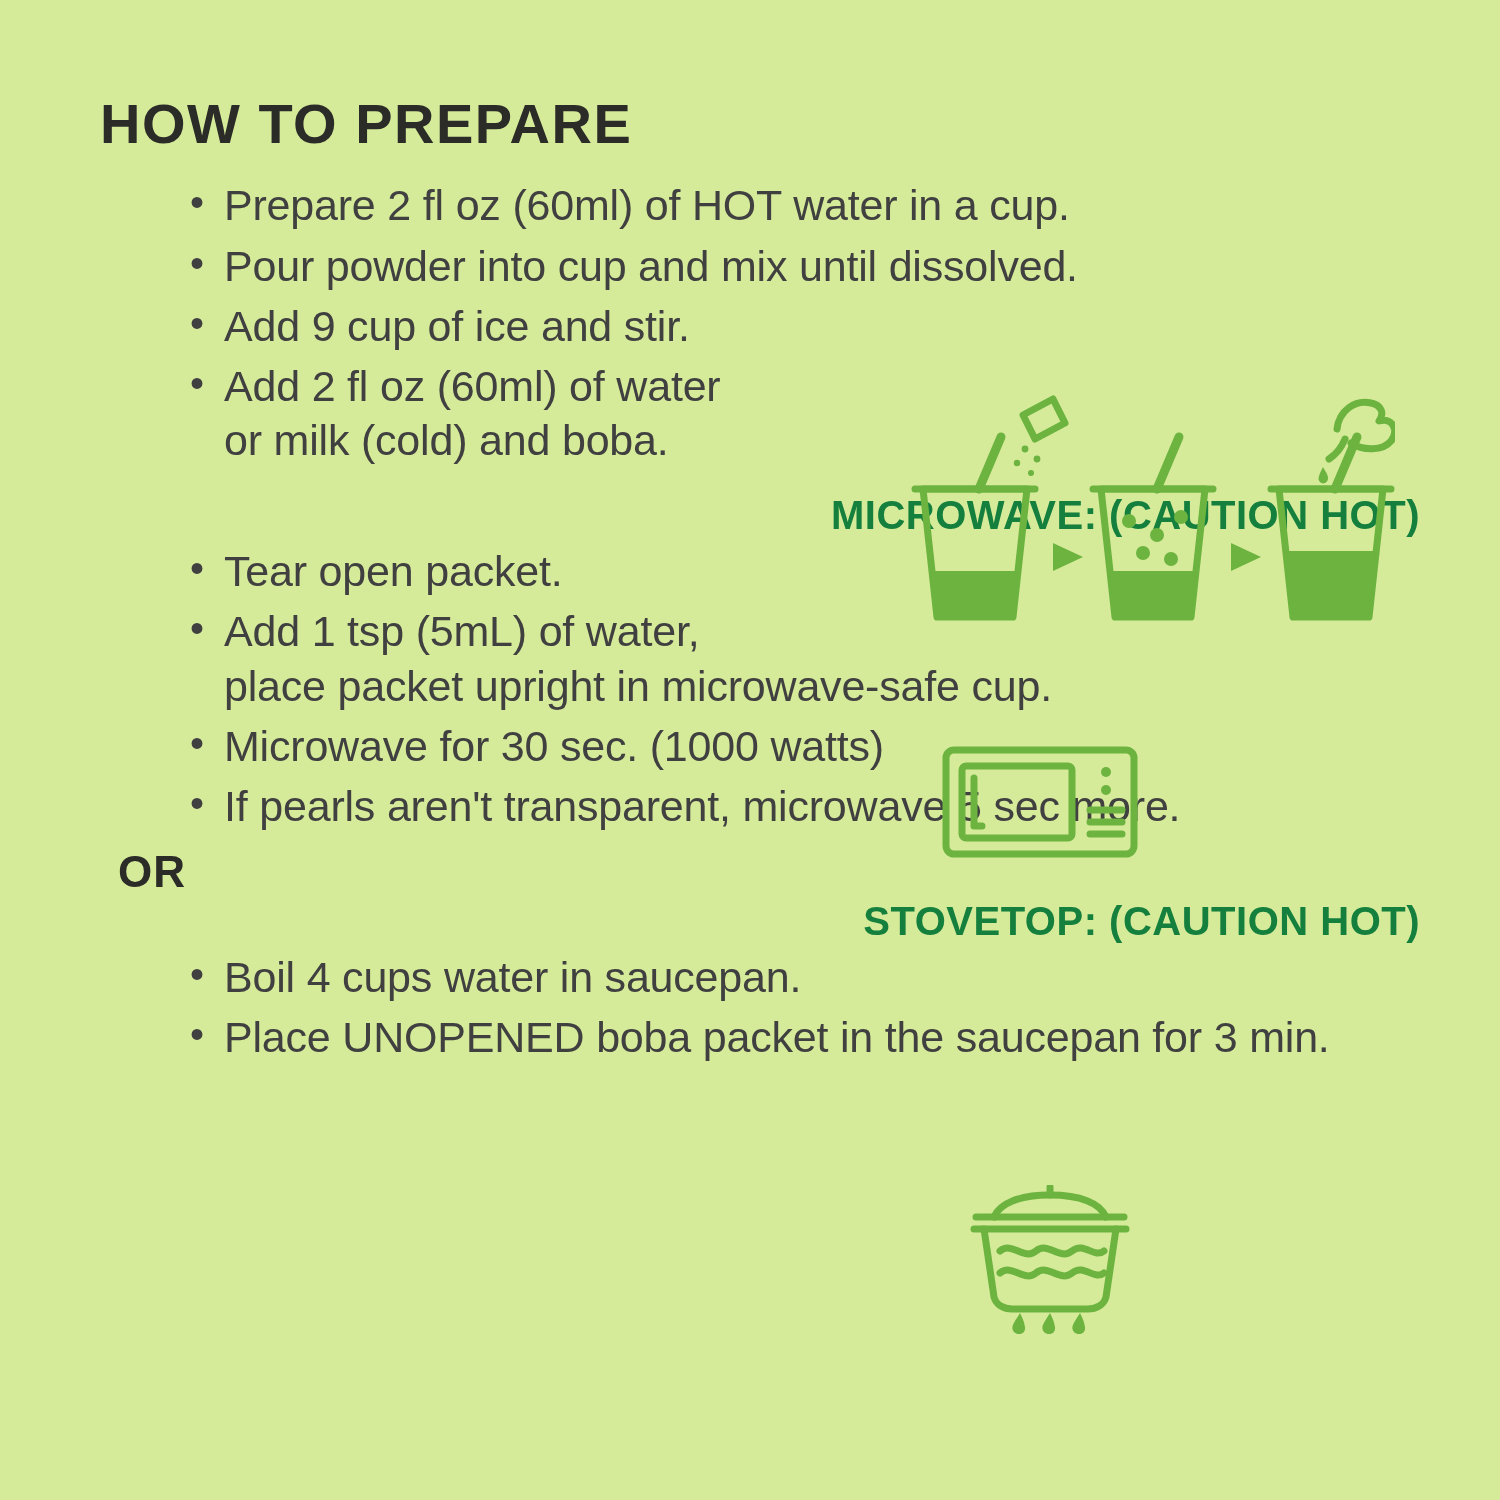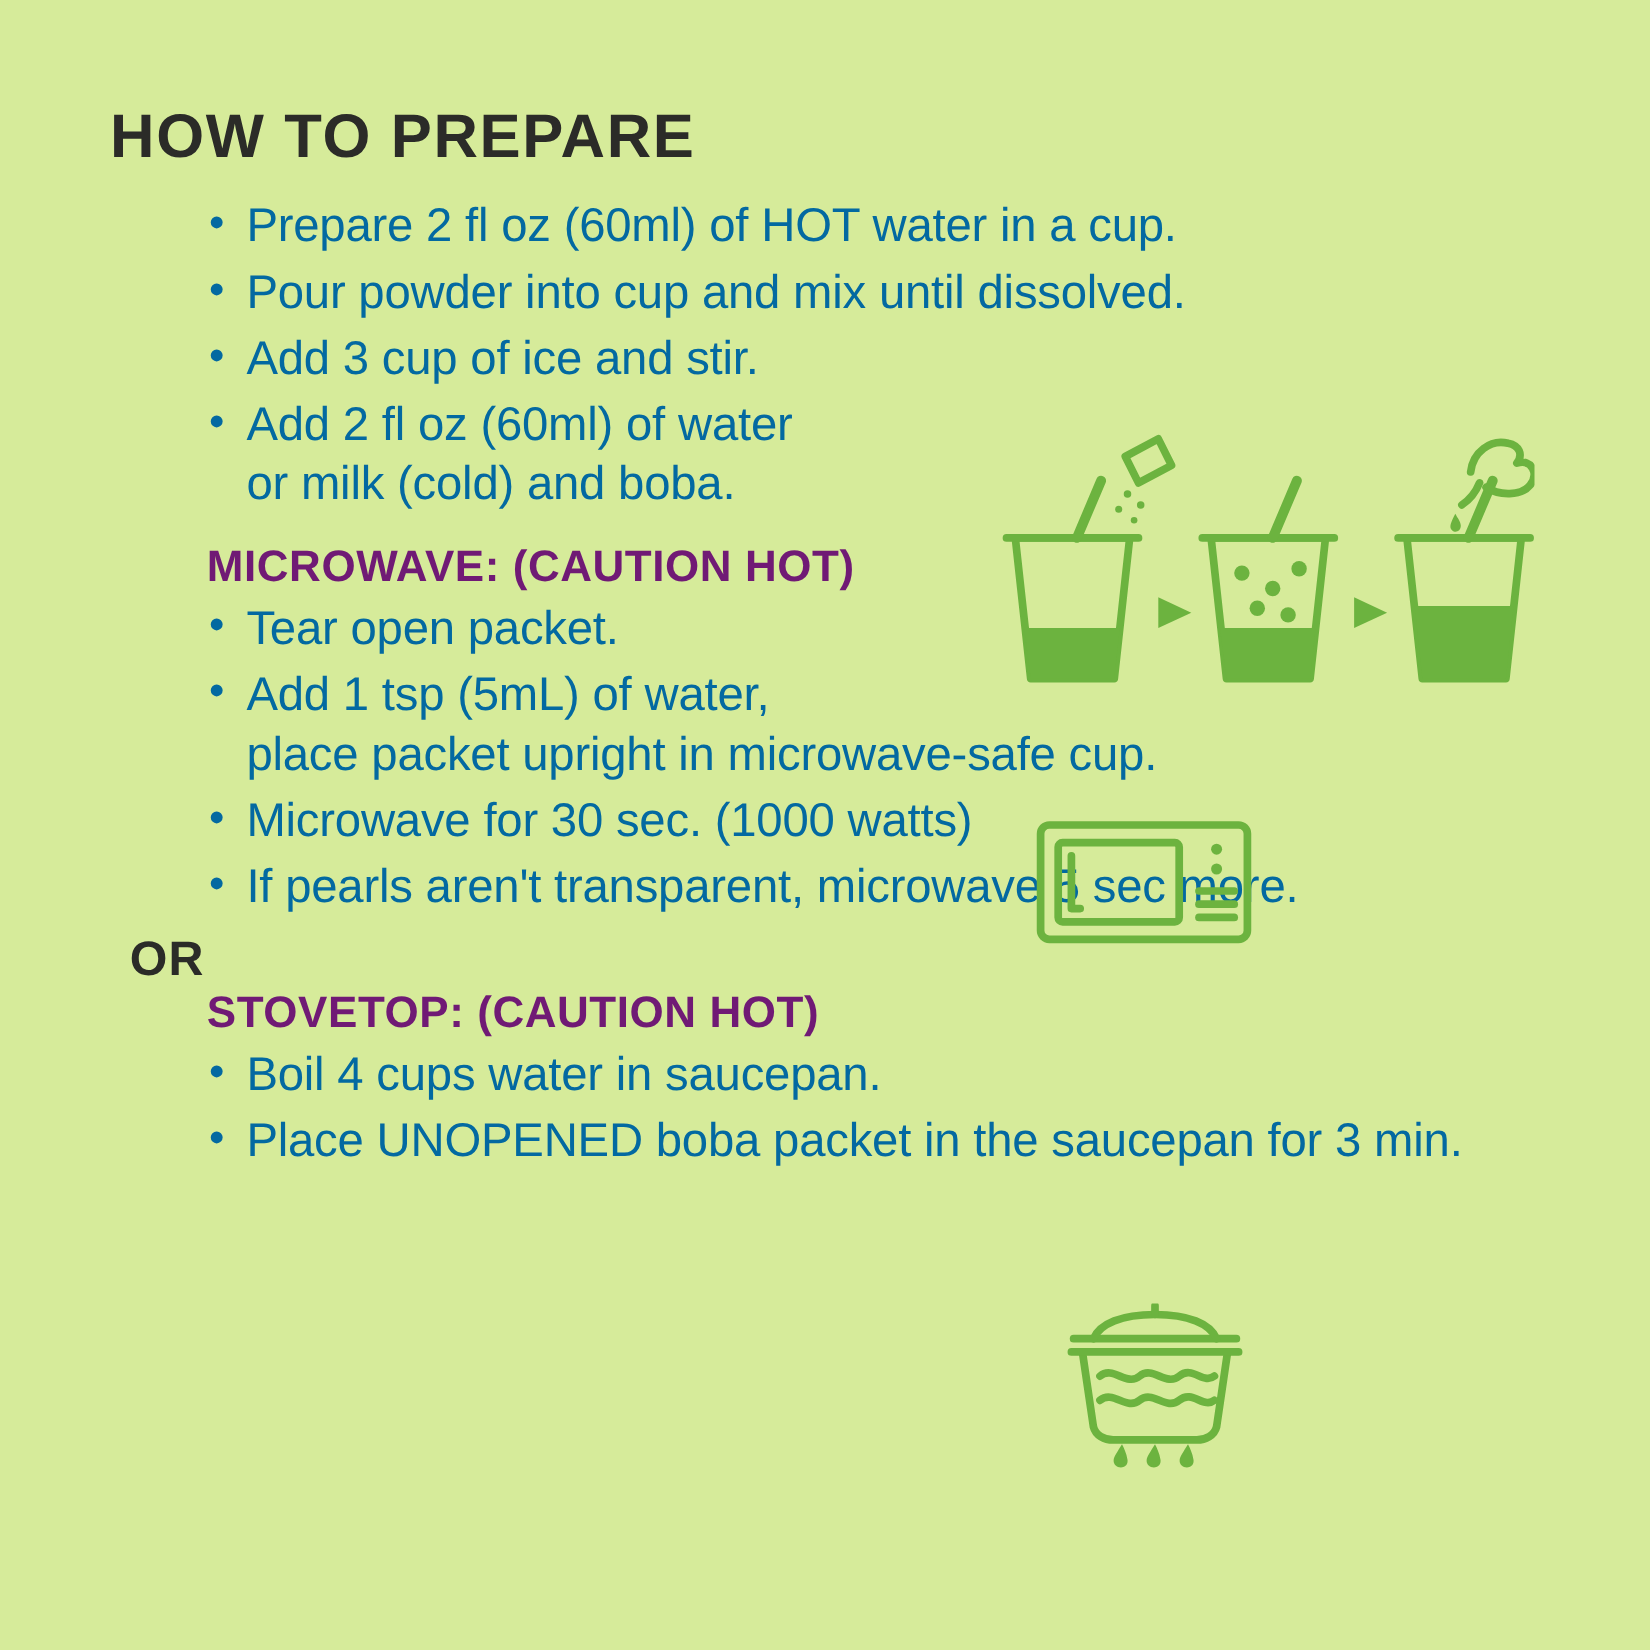--- a/index.html
+++ b/index.html
@@ -44,22 +44,23 @@
     text-transform: uppercase;
     margin: 0 0 10px 0;
     color: #2b2b28;
   }
 
   .sub-title {
     font-weight: bold;
     font-size: 40px;
     letter-spacing: 0.5px;
     text-transform: uppercase;
-    color: #701a75;
+    color: #15803d;
     margin: 0 0 6px 88px;
+    text-align: right;
   }
 
   .or-label {
     font-weight: bold;
     font-size: 44px;
     letter-spacing: 1px;
     text-transform: uppercase;
     color: #2b2b28;
     margin: 14px 0 2px 18px;
   }
@@ -69,21 +70,21 @@
     list-style: none;
     margin: 0;
     padding: 0 0 0 90px;
   }
   ul.steps li {
     position: relative;
     font-size: 43px;
     line-height: 1.26;
     padding-left: 34px;
     margin-bottom: 6px;
-    color: #0369a1;
+    color: #404040;
     letter-spacing: -0.2px;
   }
   ul.steps li::before {
     content: "•";
     position: absolute;
     left: 0;
     top: -1px;
     font-size: 40px;
     line-height: 1.26;
   }
@@ -128,21 +129,21 @@
 
   <div class="block-powder">
     <ul class="steps">
       <li>
         <span>Prepare 2 fl oz (60ml) of HOT water in a cup.</span>
       </li>
       <li>
         <span>Pour powder into cup and mix until dissolved.</span>
       </li>
       <li>
-        <span>Add 3 cup of ice and stir.</span>
+        <span>Add 9 cup of ice and stir.</span>
       </li>
       <li>
         <span>Add 2 fl oz (60ml) of water</span>
         <span class="cont">or milk (cold) and boba.</span>
       </li>
     </ul>
   </div>
 
   <div class="block-boba">
 

